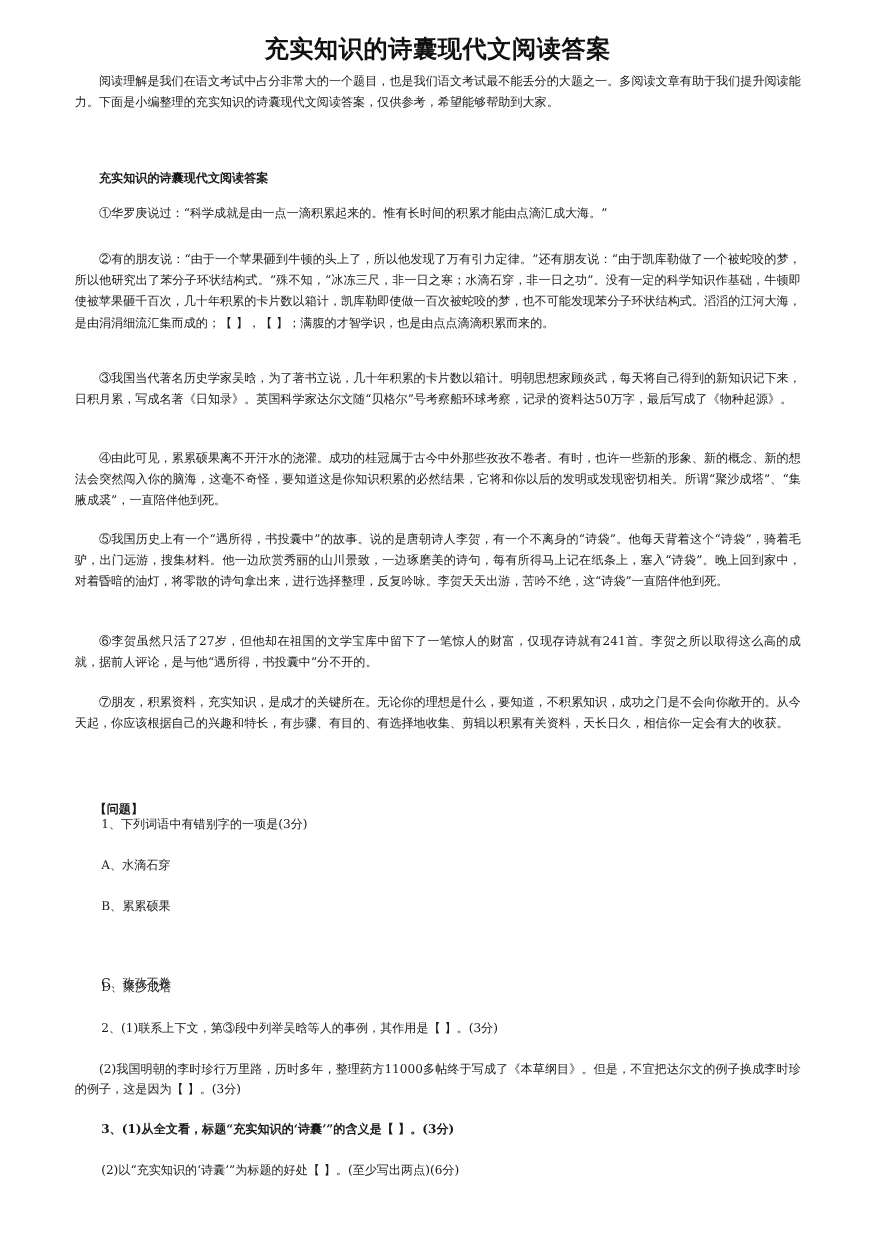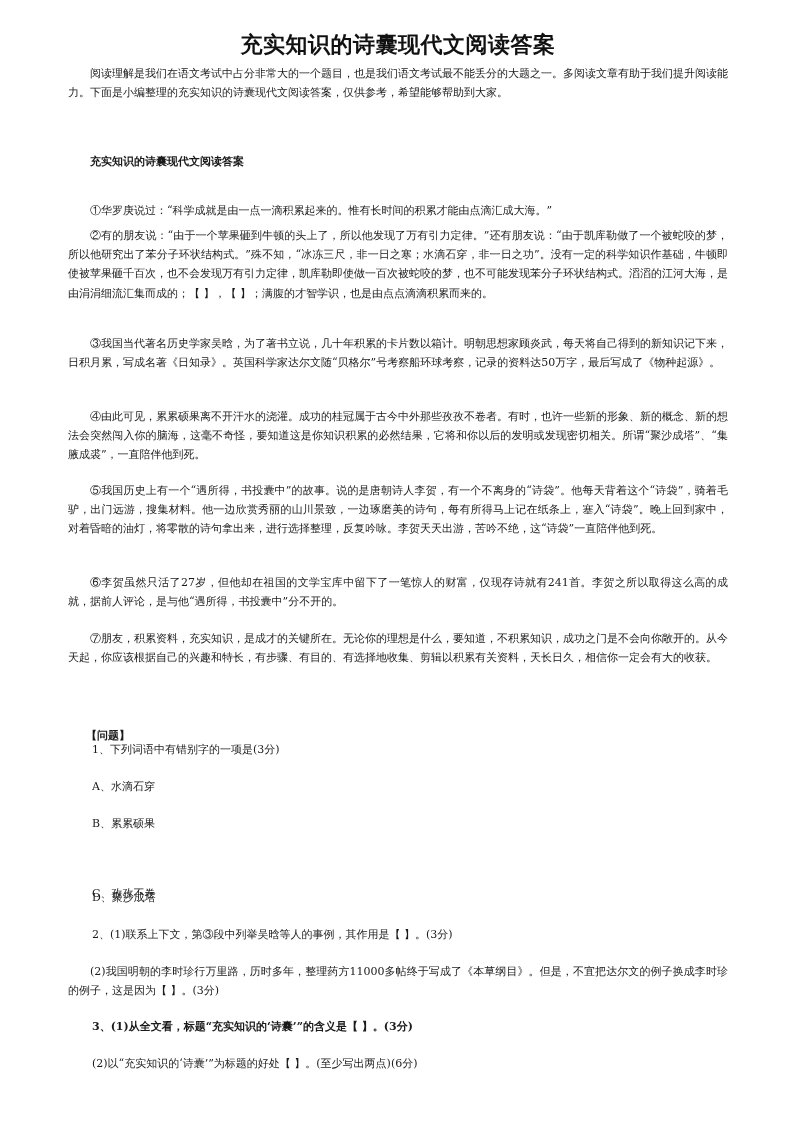--- a/index.html
+++ b/index.html
@@ -17,23 +17,23 @@
 </head>
 <body>
 
 <div class="page">
   <h1 class="title">充实知识的诗囊现代文阅读答案</h1>
 
   <p class="p indent" style="top:64px;">阅读理解是我们在语文考试中占分非常大的一个题目，也是我们语文考试最不能丢分的大题之一。多阅读文章有助于我们提升阅读能力。下面是小编整理的充实知识的诗囊现代文阅读答案，仅供参考，希望能够帮助到大家。</p>
 
   <p class="p indent bold" style="top:152px;">充实知识的诗囊现代文阅读答案</p>
 
-  <p class="p indent" style="top:201px;">①华罗庚说过：“科学成就是由一点一滴积累起来的。惟有长时间的积累才能由点滴汇成大海。”</p>
+  <p class="p indent" style="top:184px;">①华罗庚说过：“科学成就是由一点一滴积累起来的。惟有长时间的积累才能由点滴汇成大海。”</p>
 
-  <p class="p indent" style="top:226px;">②有的朋友说：“由于一个苹果砸到牛顿的头上了，所以他发现了万有引力定律。”还有朋友说：“由于凯库勒做了一个被蛇咬的梦，所以他研究出了苯分子环状结构式。”殊不知，“冰冻三尺，非一日之寒；水滴石穿，非一日之功”。没有一定的科学知识作基础，牛顿即使被苹果砸千百次，也不会发现万有引力定律，凯库勒即使做一百次被蛇咬的梦，也不可能发现苯分子环状结构式。滔滔的江河大海，是由涓涓细流汇集而成的；【 】，【 】；满腹的才智学识，也是由点点滴滴积累而来的。</p>
+  <p class="p indent" style="top:226px;">②有的朋友说：“由于一个苹果砸到牛顿的头上了，所以他发现了万有引力定律。”还有朋友说：“由于凯库勒做了一个被蛇咬的梦，所以他研究出了苯分子环状结构式。”殊不知，“冰冻三尺，非一日之寒；水滴石穿，非一日之功”。没有一定的科学知识作基础，牛顿即使被苹果砸千百次，几十年积累的卡片数以箱计，凯库勒即使做一百次被蛇咬的梦，也不可能发现苯分子环状结构式。滔滔的江河大海，是由涓涓细流汇集而成的；【 】，【 】；满腹的才智学识，也是由点点滴滴积累而来的。</p>
 
   <p class="p indent" style="top:334px;">③我国当代著名历史学家吴晗，为了著书立说，几十年积累的卡片数以箱计。明朝思想家顾炎武，每天将自己得到的新知识记下来，日积月累，写成名著《日知录》。英国科学家达尔文随“贝格尔”号考察船环球考察，记录的资料达50万字，最后写成了《物种起源》。</p>
 
   <p class="p indent" style="top:407px;">④由此可见，累累硕果离不开汗水的浇灌。成功的桂冠属于古今中外那些孜孜不卷者。有时，也许一些新的形象、新的概念、新的想法会突然闯入你的脑海，这毫不奇怪，要知道这是你知识积累的必然结果，它将和你以后的发明或发现密切相关。所谓“聚沙成塔”、“集腋成裘”，一直陪伴他到死。</p>
 
   <p class="p indent" style="top:481px;">⑤我国历史上有一个“遇所得，书投囊中”的故事。说的是唐朝诗人李贺，有一个不离身的“诗袋”。他每天背着这个“诗袋”，骑着毛驴，出门远游，搜集材料。他一边欣赏秀丽的山川景致，一边琢磨美的诗句，每有所得马上记在纸条上，塞入“诗袋”。晚上回到家中，对着昏暗的油灯，将零散的诗句拿出来，进行选择整理，反复吟咏。李贺天天出游，苦吟不绝，这“诗袋”一直陪伴他到死。</p>
 
   <p class="p indent" style="top:573px;">⑥李贺虽然只活了27岁，但他却在祖国的文学宝库中留下了一笔惊人的财富，仅现存诗就有241首。李贺之所以取得这么高的成就，据前人评论，是与他“遇所得，书投囊中”分不开的。</p>
 
   <p class="p indent" style="top:629px;">⑦朋友，积累资料，充实知识，是成才的关键所在。无论你的理想是什么，要知道，不积累知识，成功之门是不会向你敞开的。从今天起，你应该根据自己的兴趣和特长，有步骤、有目的、有选择地收集、剪辑以积累有关资料，天长日久，相信你一定会有大的收获。</p>

